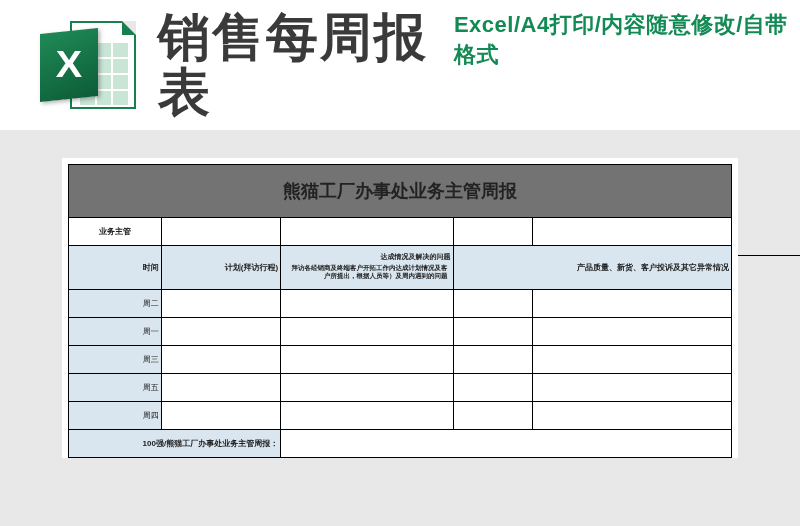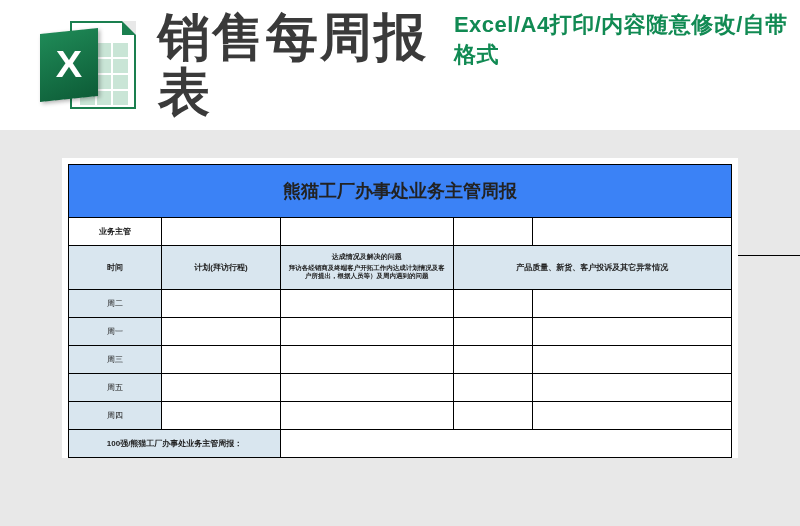--- a/index.html
+++ b/index.html
@@ -92,39 +92,39 @@
   }
   .paper {
     position: absolute;
     left: 62px;
     top: 28px;
     width: 676px;
     background: #fff;
     padding: 6px 6px 0 6px;
   }
   .sheet-title {
-    background: #3b82f6;
+    background: #737373;
     text-align: center;
     font-size: 18px;
     font-weight: 700;
     color: #222;
     padding: 14px 4px;
     border: 1px solid #000;
     border-bottom: none;
   }
   table {
     width: 100%;
     border-collapse: collapse;
     table-layout: fixed;
   }
   td, th {
     border: 1px solid #000;
     font-size: 8px;
     color: #222;
-    text-align: center;
+    text-align: right;
     vertical-align: middle;
     padding: 2px 2px;
     overflow: hidden;
   }
   .blue { background:#d9e6ef; }
   tr.hrow td, tr.hrow th { height: 28px; }
   tr.headrow th { height: 44px; }
   tr.dayrow td { height: 28px; }
   .label-left { text-align: center; font-weight:600; }
   .small { font-size:7px; line-height:1.2; }

